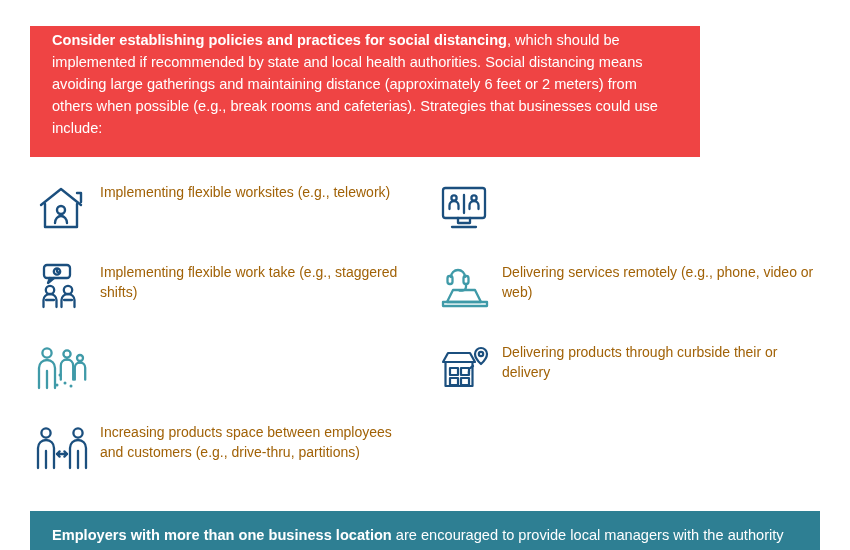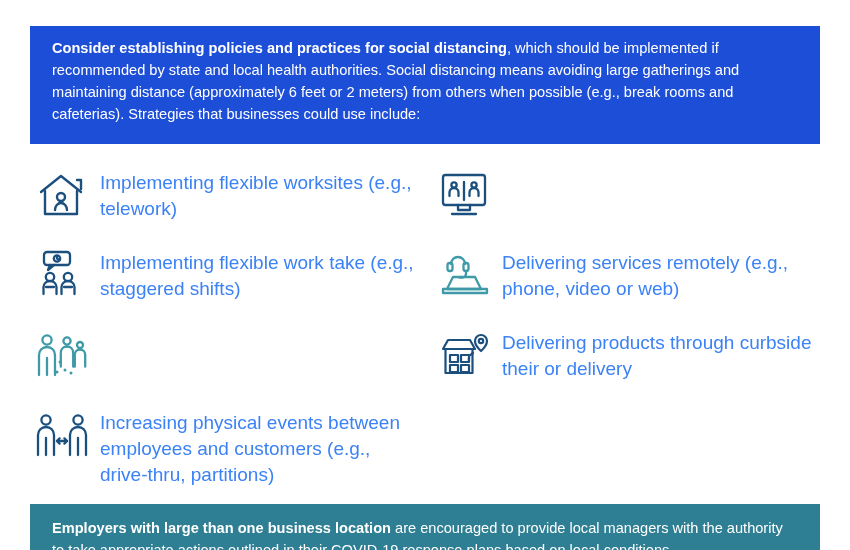--- a/index.html
+++ b/index.html
@@ -17,25 +17,25 @@
   .page {
     position: relative;
     width: 850px;
     height: 550px;
     box-sizing: border-box;
     padding: 26px 30px 0 30px;
   }
 
   
   .banner-top {
-    background: #1d4ed8;
+    background: #ef4444;
     color: #ffffff;
-    padding: 12px 22px 18px 22px;
+    padding: 4px 22px 18px 22px;
     box-sizing: border-box;
-    width: 790px;
+    width: 670px;
   }
   .banner-top p {
     margin: 0;
     font-size: 14.6px;
     line-height: 1.5;
   }
   .banner-top .lead {
     font-weight: bold;
   }
 
@@ -56,23 +56,23 @@
   }
   .cell .icon {
     flex: 0 0 64px;
     height: 54px;
     display: flex;
     align-items: center;
     justify-content: center;
     margin-right: 6px;
   }
   .cell .label {
-    font-size: 19px;
+    font-size: 14px;
     line-height: 1.38;
-    color: #3b82f6;
+    color: #a16207;
     padding-top: 2px;
   }
   .col-right .cell .icon {
     flex: 0 0 62px;
   }
 
   
   .banner-bottom {
     margin-top: 16px;
     background: #2e7f93;
@@ -176,21 +176,21 @@
               <circle cx="44" cy="12" r="4.6"></circle>
               <path d="M44 19 c-4.6 0-8 3.4-8 8 v20"></path>
               <path d="M52 47 V27 c0-4.6-3.4-8-8-8"></path>
               <path d="M44 30 v17"></path>
               <path d="M23 33 h10"></path>
               <path d="M25.6 30.4 L23 33 l2.6 2.6"></path>
               <path d="M30.4 30.4 L33 33 l-2.6 2.6"></path>
             </g>
           </svg>
         </span>
-        <span class="label">Increasing physical events between employees and customers (e.g., drive-thru, partitions)</span>
+        <span class="label">Increasing products space between employees and customers (e.g., drive-thru, partitions)</span>
       </div>
 
     </div>
 
     <div class="col-right">
 
       <div class="cell">
         <span class="icon">
           <svg width="54" height="50" viewBox="0 0 54 50">
             <g fill="none" stroke="#1b4f7e" stroke-width="2.3" stroke-linejoin="round" stroke-linecap="round">
@@ -240,16 +240,16 @@
             </g>
           </svg>
         </span>
         <span class="label">Delivering products through curbside their or delivery</span>
       </div>
 
     </div>
   </div>
 
   <div class="banner-bottom">
-    <p><span class="lead">Employers with large than one business location</span><span> are encouraged to provide local managers with the authority to take appropriate actions outlined in their COVID-19 response plans based on local conditions.</span></p>
+    <p><span class="lead">Employers with more than one business location</span><span> are encouraged to provide local managers with the authority to take appropriate actions outlined in their COVID-19 response plans based on local conditions.</span></p>
   </div>
 
 </div>
 
 </body></html>

